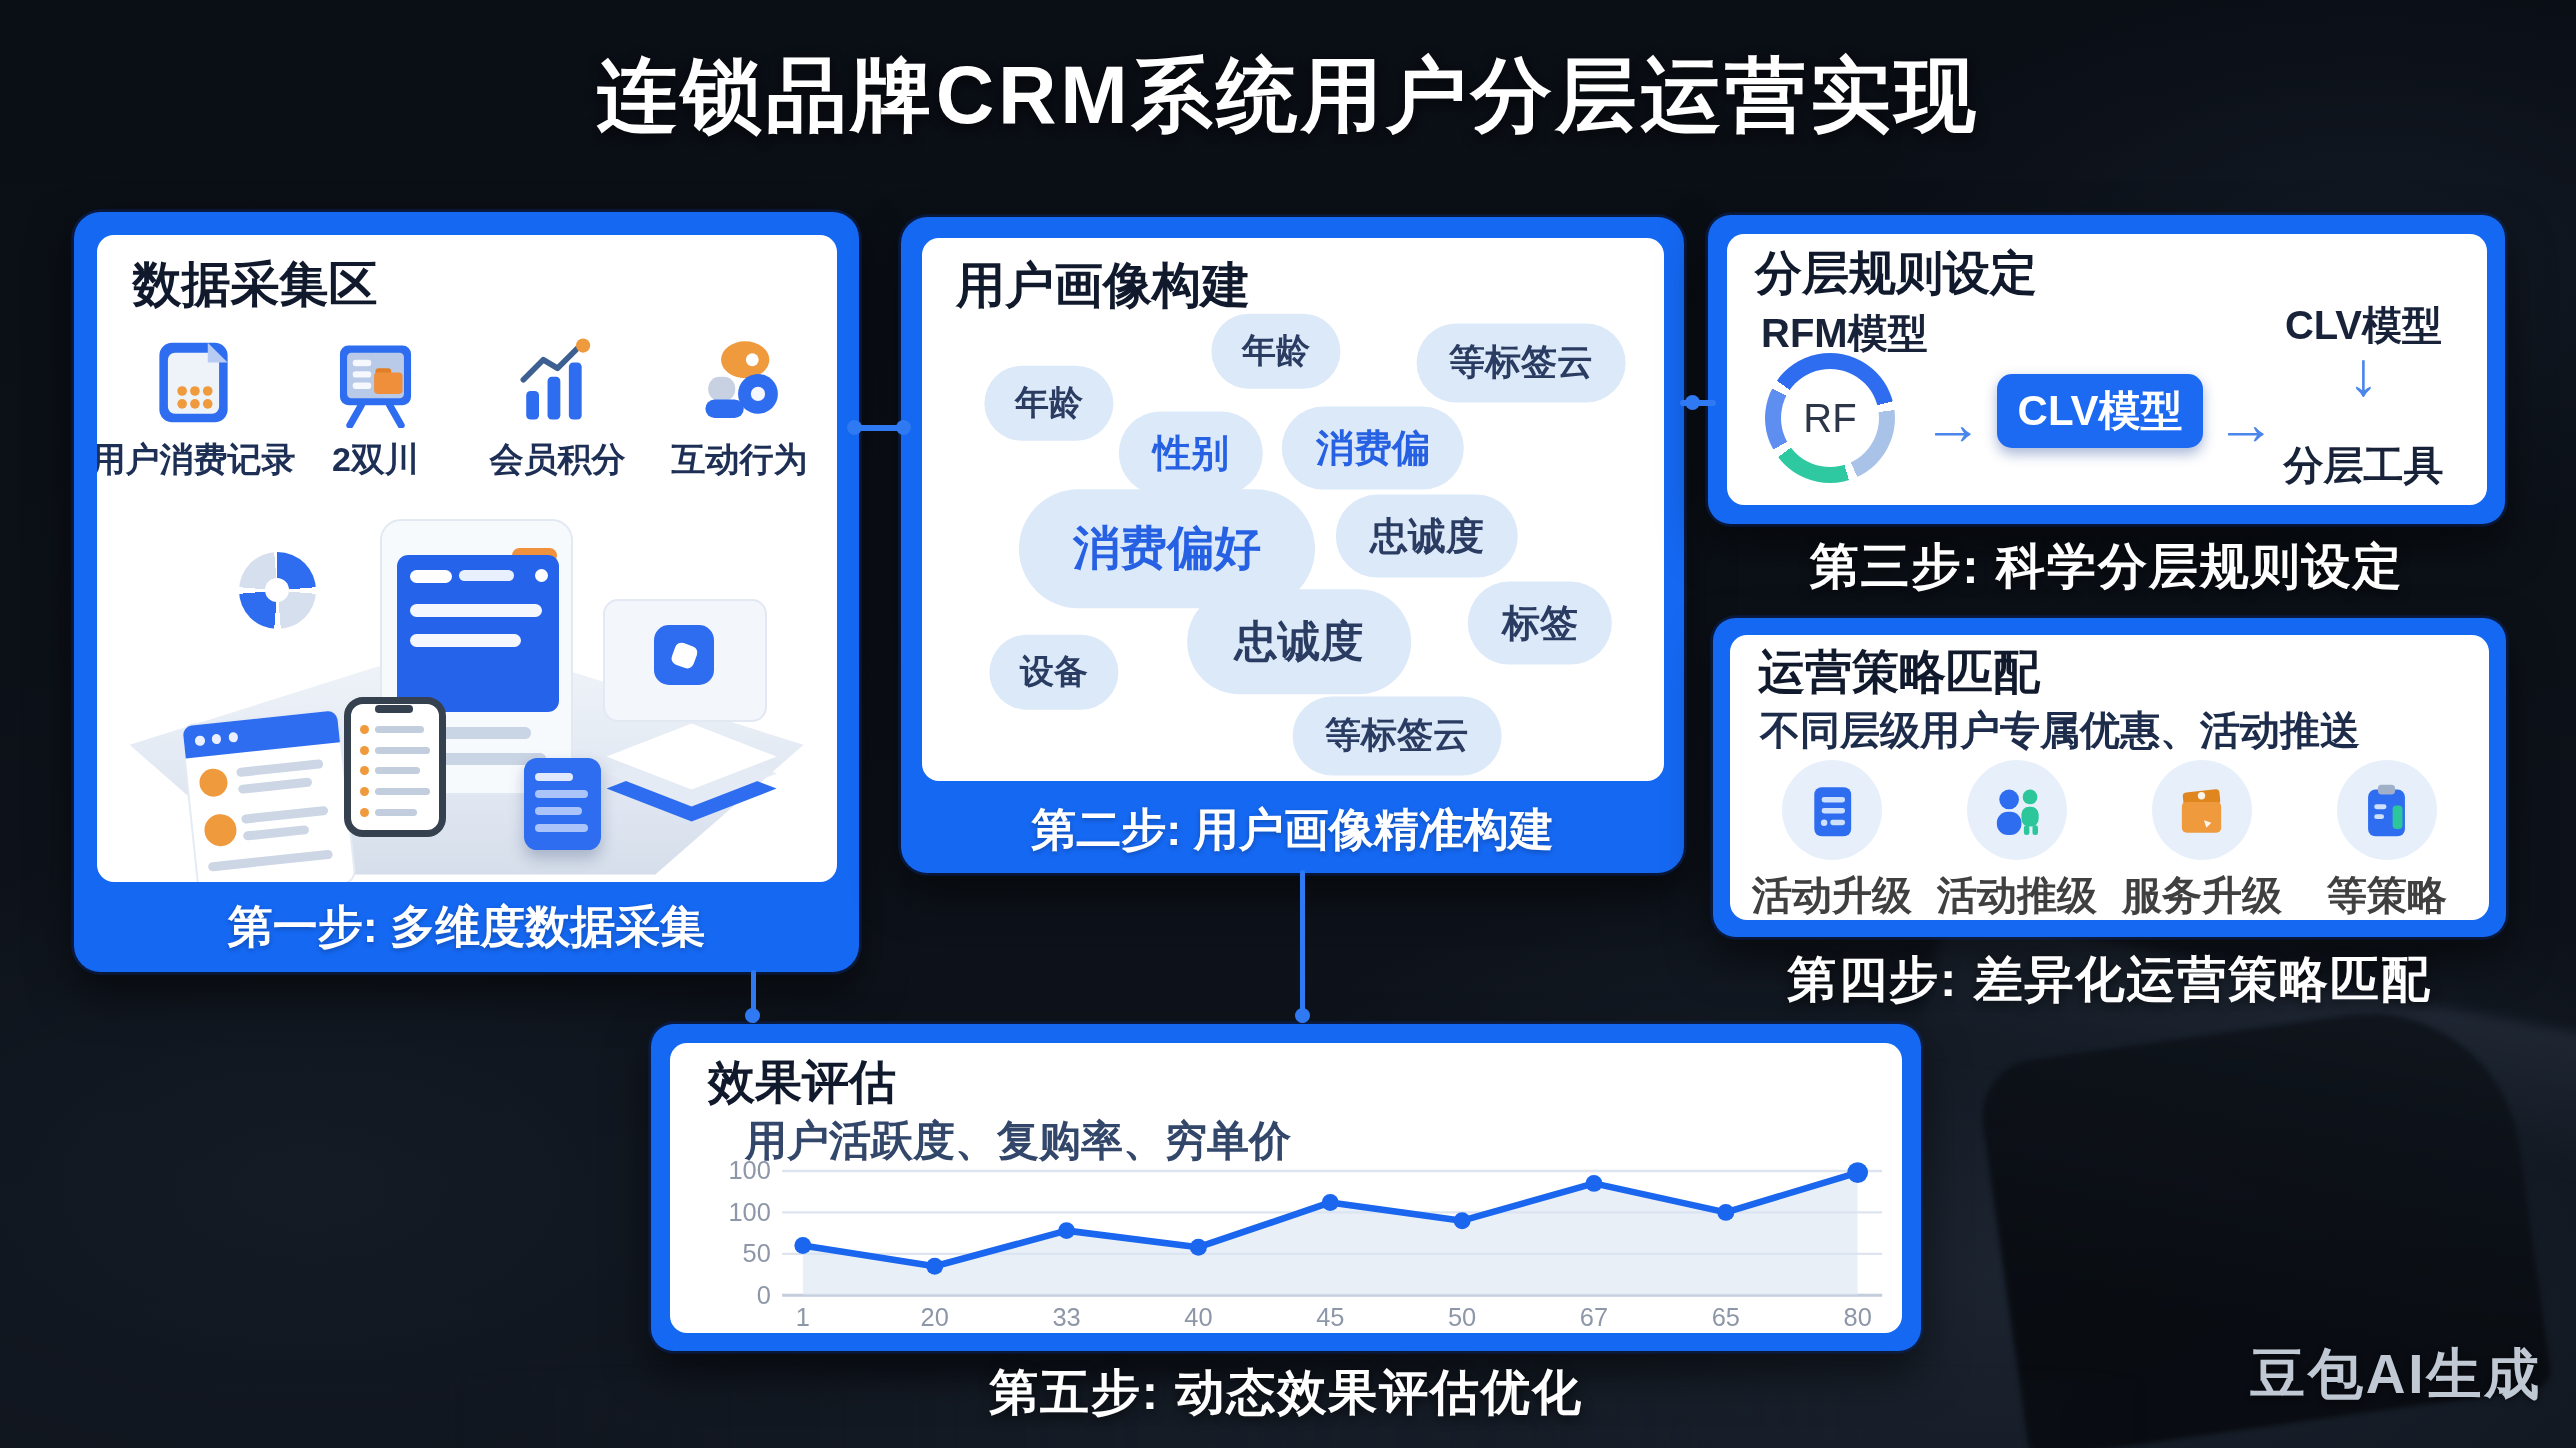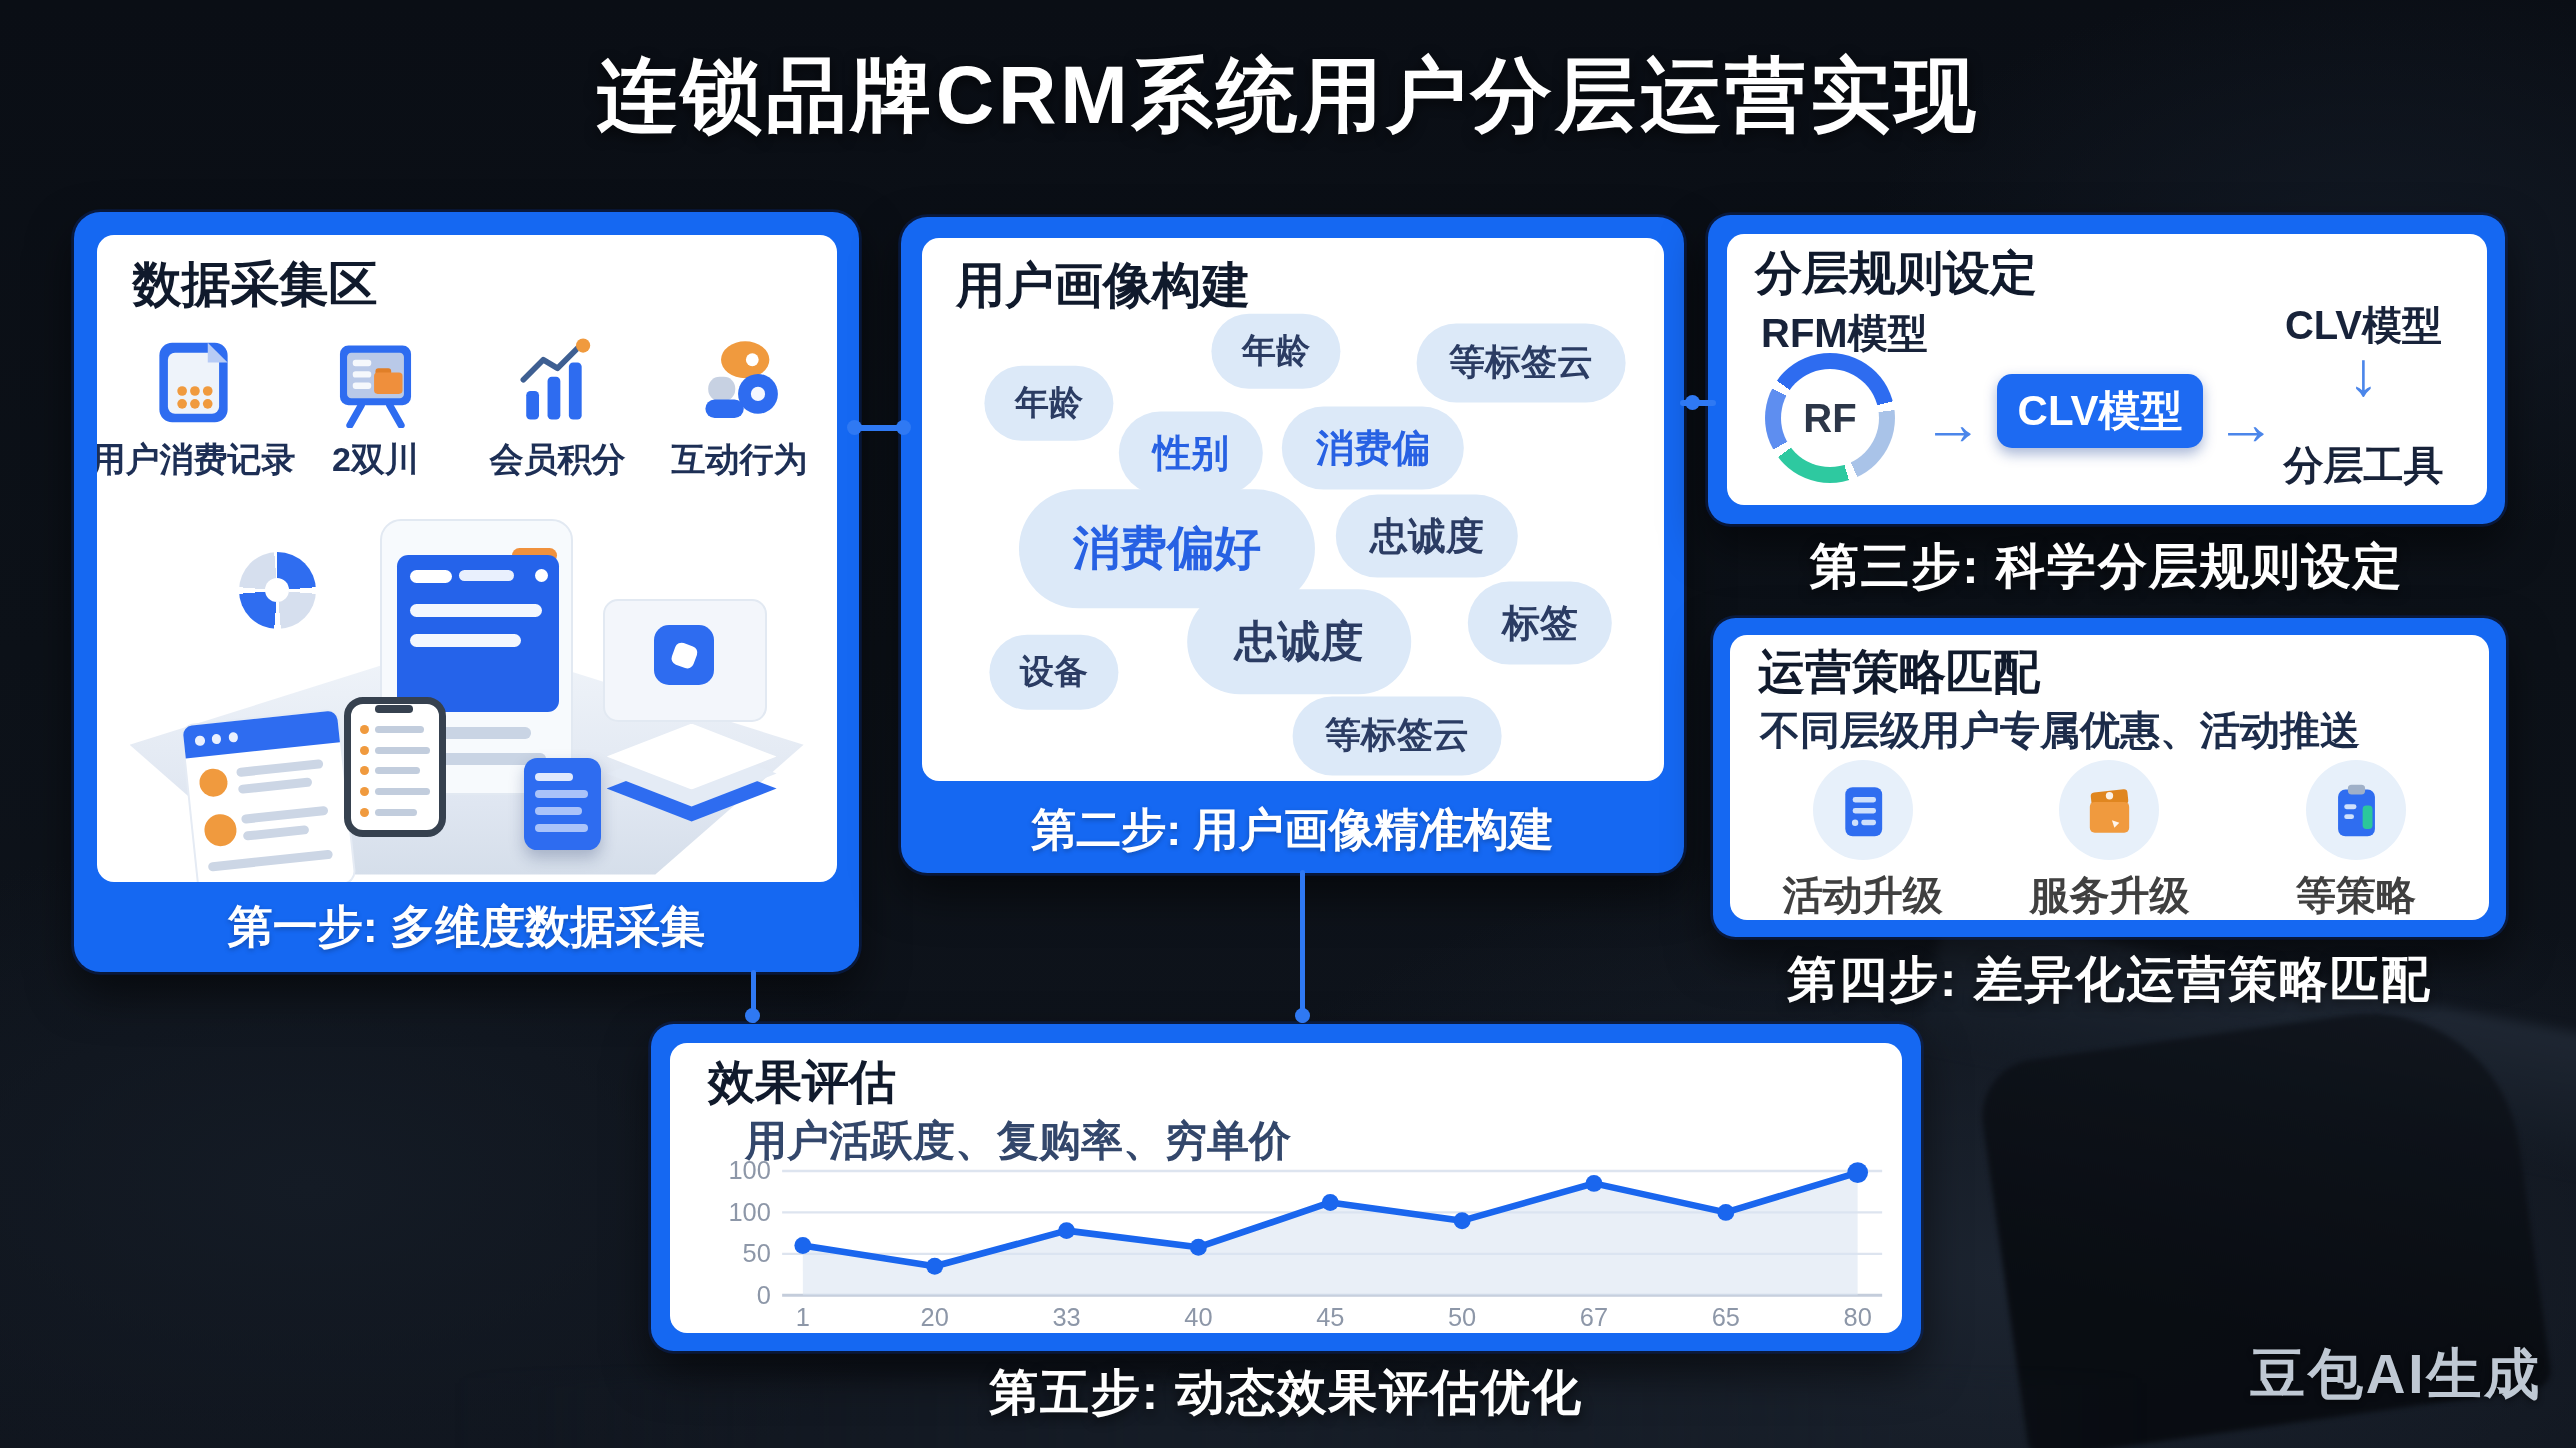--- a/index.html
+++ b/index.html
@@ -84,21 +84,21 @@
   .p2 .band-caption{bottom:13.2px;font-size:45px;}
 
   
   .p3{left:1708px;top:215px;width:797px;height:309px;border-radius:22.6px;}
   .p3 .inner{left:19px;top:19px;width:760px;height:271px;}
   .p3 .hdr{left:28px;top:7.5px;font-size:47px;}
   .rfm-label{position:absolute;left:34px;top:72px;font-size:40px;font-weight:700;color:#18233a;}
   .donut{position:absolute;left:38px;top:119px;width:130px;height:130px;border-radius:50%;
     background:conic-gradient(from -55deg,#2e6cf0 0 130deg,#fff 130deg 138deg,#a9c3e8 138deg 210deg,#fff 210deg 218deg,#2ec9a0 218deg 288deg,#fff 288deg 296deg,#5e8ef0 296deg 352deg,#fff 352deg 360deg);}
   .donut::after{content:"";position:absolute;inset:16px;background:#fff;border-radius:50%;}
-  .donut span{position:absolute;inset:0;display:flex;align-items:center;justify-content:center;font-size:40px;color:#2c3648;font-weight:700;z-index:2;}
+  .donut span{position:absolute;inset:0;display:flex;align-items:center;justify-content:center;font-size:40px;color:#2c3648;font-weight:400;z-index:2;}
   .h-arrow{position:absolute;font-size:60px;color:#4b86ea;font-weight:400;}
   .clv-btn{position:absolute;left:270px;top:140px;width:206px;height:74px;background:#1d6af2;border-radius:15px;
     display:flex;align-items:center;justify-content:center;color:#fff;font-size:42px;font-weight:800;box-shadow:0 5.7px 13.2px rgba(10,50,140,.35);}
   .clv-right{position:absolute;left:528px;top:64px;width:217px;text-align:center;font-size:40px;font-weight:700;color:#18233a;}
   .v-arrow{position:absolute;left:528px;top:104px;width:217px;text-align:center;font-size:62px;color:#4b86ea;}
   .tool-right{position:absolute;left:528px;top:204px;width:217px;text-align:center;font-size:40px;font-weight:700;color:#18233a;}
 
   
   .p4{left:1713px;top:618px;width:793px;height:319px;border-radius:22.6px;}
   .p4 .inner{left:17px;top:17px;width:759px;height:285px;}
@@ -308,20 +308,33 @@
           <div class="circ">
             <svg width="59" height="59" viewBox="0 0 48 48">
               <rect x="10" y="5" width="30" height="40" rx="6" fill="#2f6df0"></rect>
               <rect x="16" y="13" width="19" height="4.5" rx="2" fill="#cfe0fb"></rect>
               <rect x="16" y="22" width="19" height="4.5" rx="2" fill="#cfe0fb"></rect>
               <circle cx="18" cy="34" r="2.6" fill="#cfe0fb"></circle>
               <rect x="23" y="31.5" width="12" height="4.5" rx="2" fill="#cfe0fb"></rect>
             </svg>
           </div>
           <span class="lbl">活动升级</span>
+        </div>
+        <div class="strat">
+          <div class="circ">
+            <svg width="59" height="59" viewBox="0 0 48 48">
+              <circle cx="18" cy="15" r="8" fill="#2f6df0"></circle>
+              <rect x="8" y="25" width="20" height="19" rx="9" fill="#2f6df0"></rect>
+              <circle cx="35" cy="13" r="6" fill="#2bc79b"></circle>
+              <rect x="28" y="21" width="14" height="16" rx="6" fill="#2bc79b"></rect>
+              <rect x="30" y="36" width="4.5" height="8" rx="2" fill="#2bc79b"></rect>
+              <rect x="37" y="36" width="4.5" height="8" rx="2" fill="#2bc79b"></rect>
+            </svg>
+          </div>
+          <span class="lbl">活动推级</span>
         </div>
         <div class="strat">
           <div class="circ">
             <svg width="59" height="59" viewBox="0 0 48 48">
               <rect x="9" y="8" width="30" height="12" rx="3" fill="#e0861f" transform="rotate(-6 24 14)"></rect>
               <circle cx="24" cy="12" r="3" fill="#fff" opacity=".9"></circle>
               <rect x="8" y="17" width="32" height="25" rx="4" fill="#f09a3e"></rect>
               <path d="M26 32 l6 2 -4 4 z" fill="#fff" opacity=".9"></path>
             </svg>
           </div>

